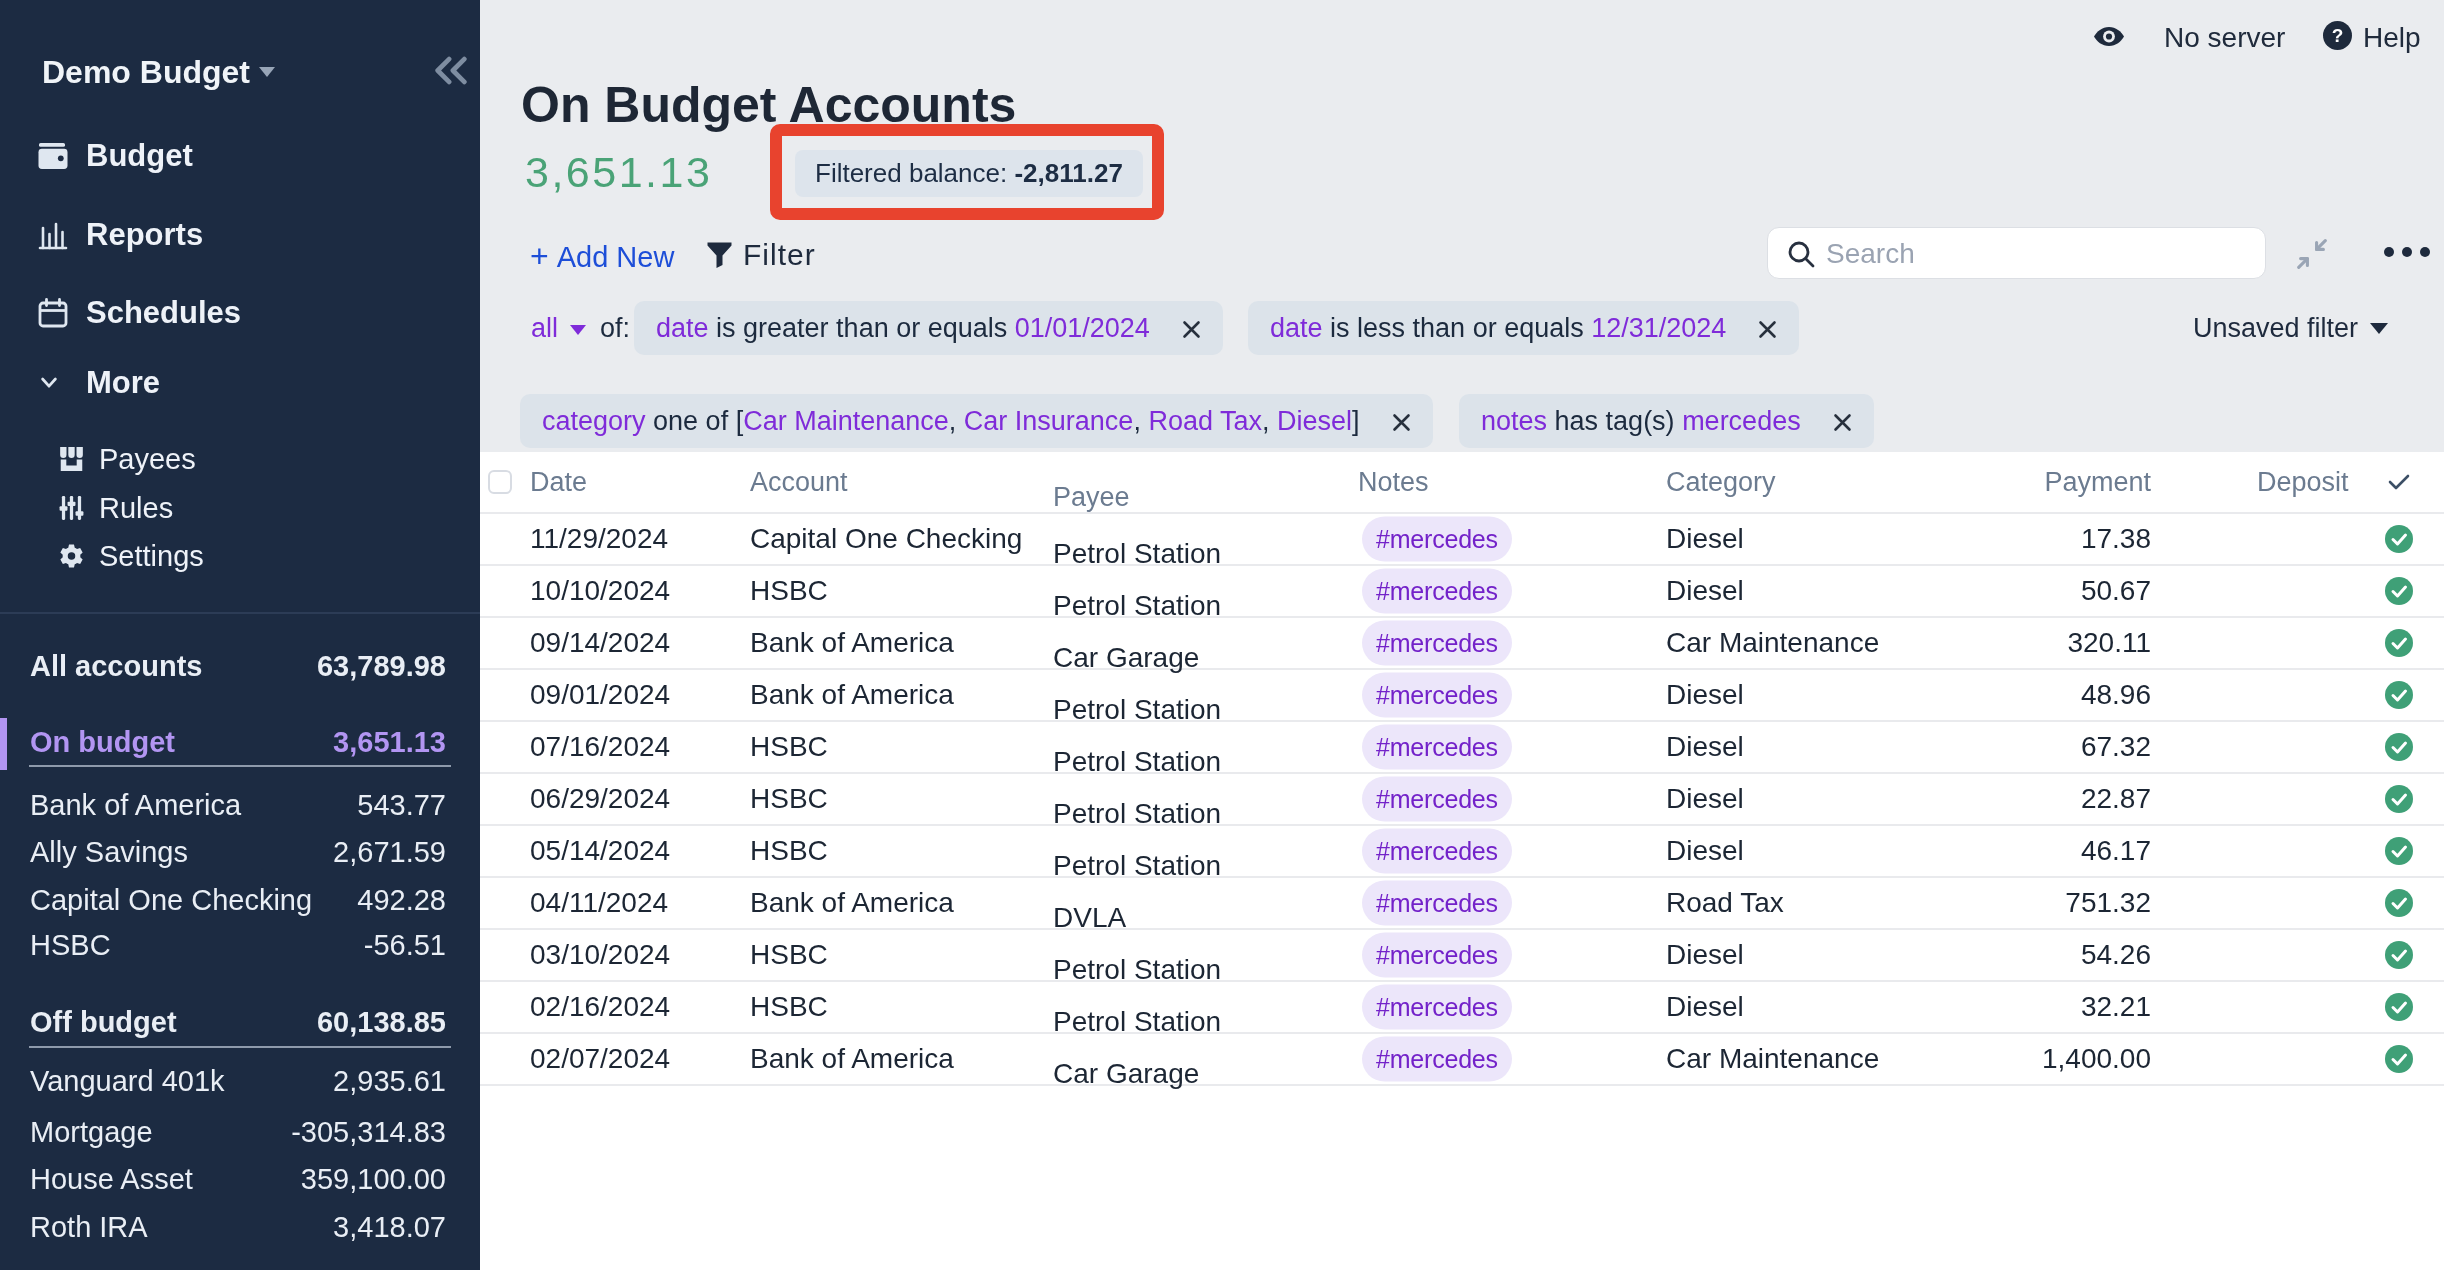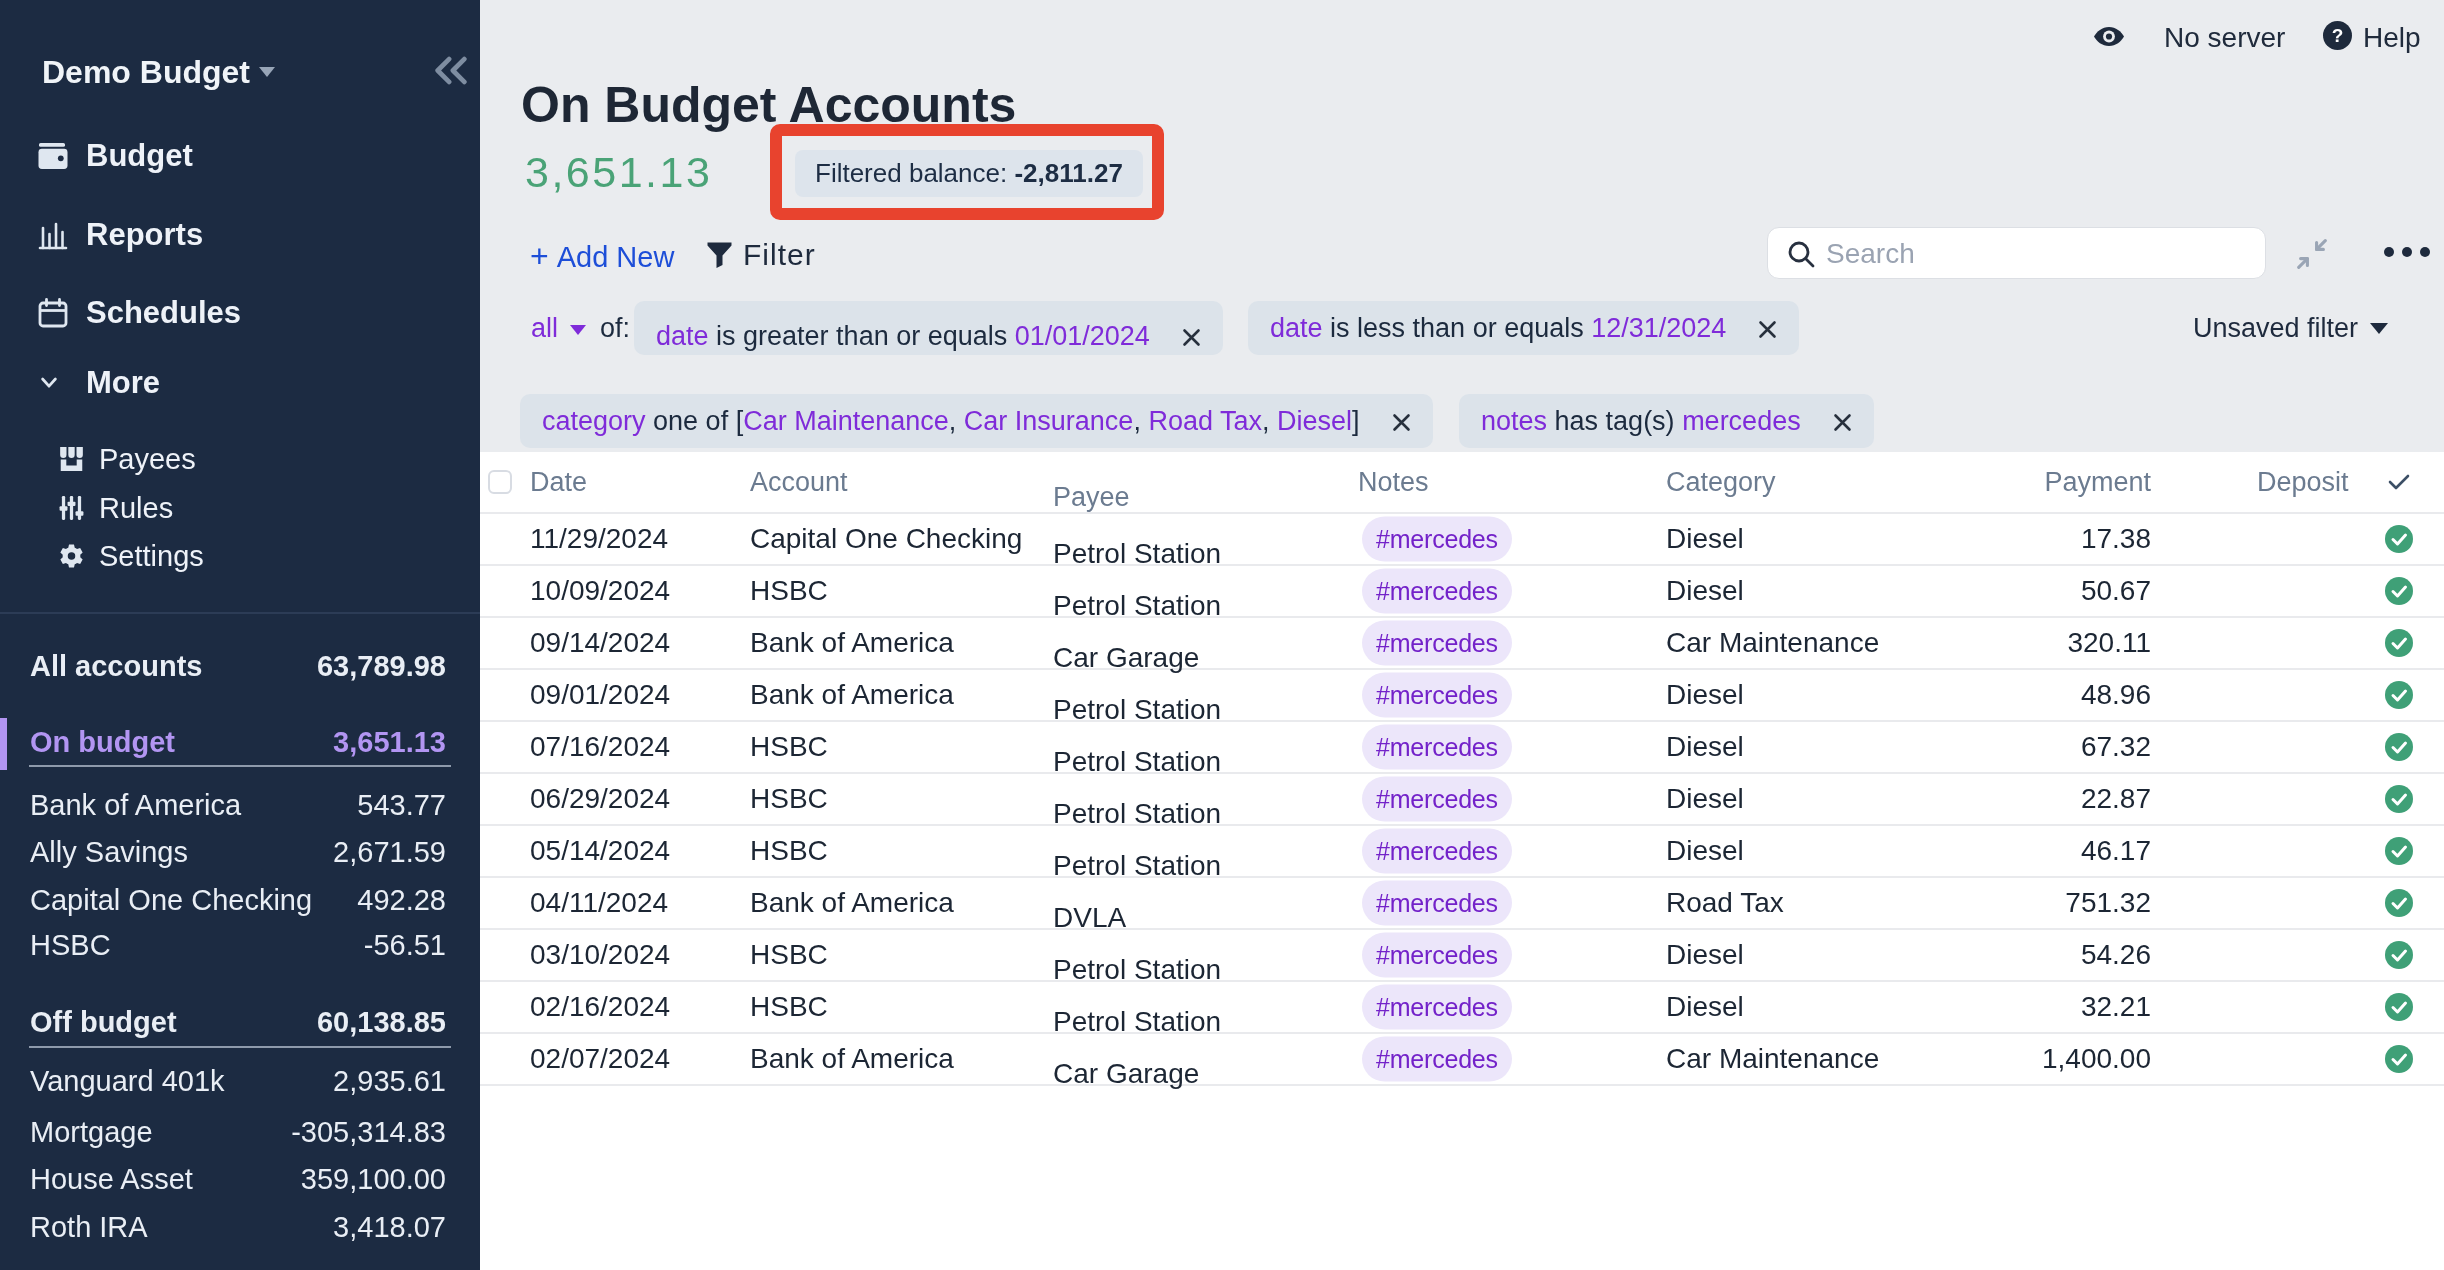--- a/index.html
+++ b/index.html
@@ -240,21 +240,21 @@
       <path d="M10.4 26.4 L10.4 19.6 L3.6 19.6"></path>
     </svg>
   <svg class="dots" viewBox="0 0 48 12" fill="currentColor">
       <circle cx="6" cy="6" r="5"></circle>
       <circle cx="24" cy="6" r="5"></circle>
       <circle cx="42" cy="6" r="5"></circle>
     </svg>
 
   <div class="frow" style="top:301px;">
     <div class="allof"><span class="pu">all</span><span class="tri"></span>of:</div>
-    <div class="chip" style="left:154px; padding:8px 22px;"><span class="pu">date</span> is greater than or equals <span class="pu">01/01/2024</span><span style="display:inline-block;width:32px;"></span><svg class="xsvg" viewBox="0 0 19 19" fill="none" stroke="#27303d" stroke-width="2.6" stroke-linecap="round">
+    <div class="chip" style="left:154px; padding:0 22px;"><span class="pu">date</span> is greater than or equals <span class="pu">01/01/2024</span><span style="display:inline-block;width:32px;"></span><svg class="xsvg" viewBox="0 0 19 19" fill="none" stroke="#27303d" stroke-width="2.6" stroke-linecap="round">
           <path d="M2.5 2.5 L16.5 16.5 M16.5 2.5 L2.5 16.5"></path>
         </svg></div>
     <div class="chip" style="left:768px; padding:0 22px;"><span class="pu">date</span> is less than or equals <span class="pu">12/31/2024</span><span style="display:inline-block;width:32px;"></span><svg class="xsvg" viewBox="0 0 19 19" fill="none" stroke="#27303d" stroke-width="2.6" stroke-linecap="round">
           <path d="M2.5 2.5 L16.5 16.5 M16.5 2.5 L2.5 16.5"></path>
         </svg></div>
     <div class="unsaved">Unsaved filter<span class="tri"></span></div>
   </div>
   <div class="frow" style="top:376px;margin-top:18px;">
     <div class="chip" style="left:40px; padding:0 22px;"><span class="pu">category</span> one of [<span class="pu">Car Maintenance</span>, <span class="pu">Car Insurance</span>, <span class="pu">Road Tax</span>, <span class="pu">Diesel</span>]<span style="display:inline-block;width:32px;"></span><svg class="xsvg" viewBox="0 0 19 19" fill="none" stroke="#27303d" stroke-width="2.6" stroke-linecap="round">
           <path d="M2.5 2.5 L16.5 16.5 M16.5 2.5 L2.5 16.5"></path>
@@ -284,21 +284,21 @@
       <div class="cell c-payee">Petrol Station</div>
       <div class="cell c-notes"><span class="pill">#mercedes</span></div>
       <div class="cell c-cat">Diesel</div>
       <div class="cell c-pay">17.38</div>
       <svg class="gcheck" viewBox="0 0 28 28">
           <circle cx="14" cy="14" r="14" fill="#3fa077"></circle>
           <path d="M8 14.5 L12.5 19 L20.5 10" fill="none" stroke="#fff" stroke-width="3" stroke-linecap="round" stroke-linejoin="round"></path>
         </svg>
     </div>
     <div class="trow">
-      <div class="cell c-date">10/09/2024</div>
+      <div class="cell c-date">10/10/2024</div>
       <div class="cell c-acct">HSBC</div>
       <div class="cell c-payee">Petrol Station</div>
       <div class="cell c-notes"><span class="pill">#mercedes</span></div>
       <div class="cell c-cat">Diesel</div>
       <div class="cell c-pay">50.67</div>
       <svg class="gcheck" viewBox="0 0 28 28">
           <circle cx="14" cy="14" r="14" fill="#3fa077"></circle>
           <path d="M8 14.5 L12.5 19 L20.5 10" fill="none" stroke="#fff" stroke-width="3" stroke-linecap="round" stroke-linejoin="round"></path>
         </svg>
     </div>

